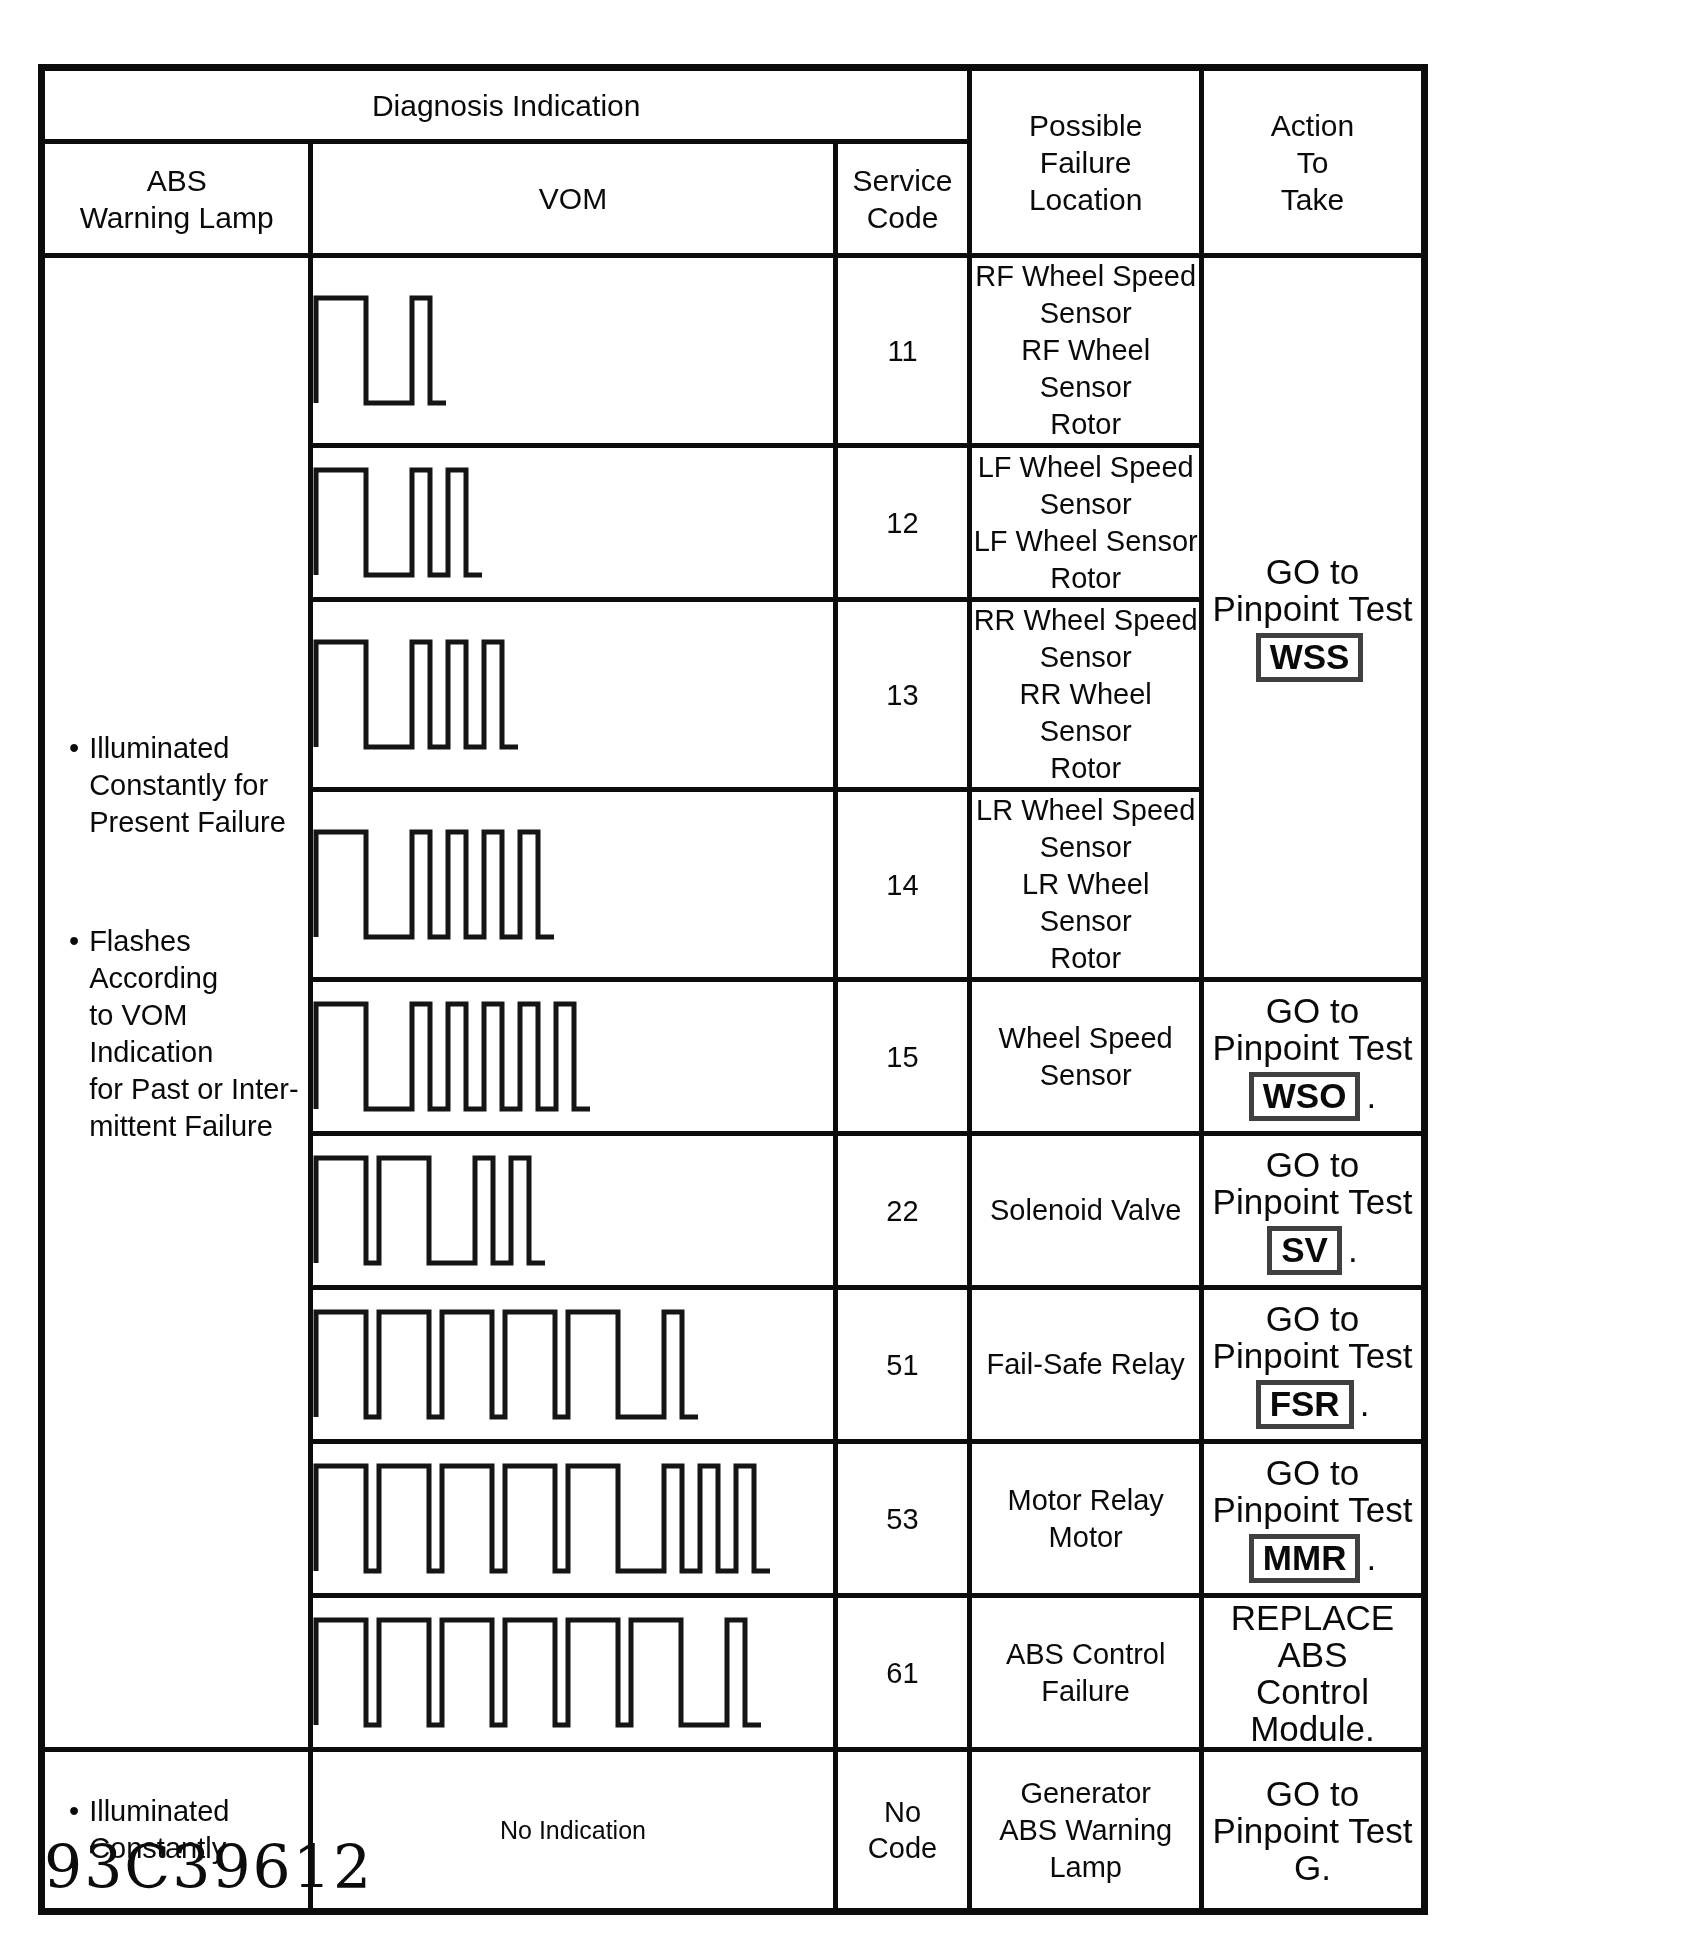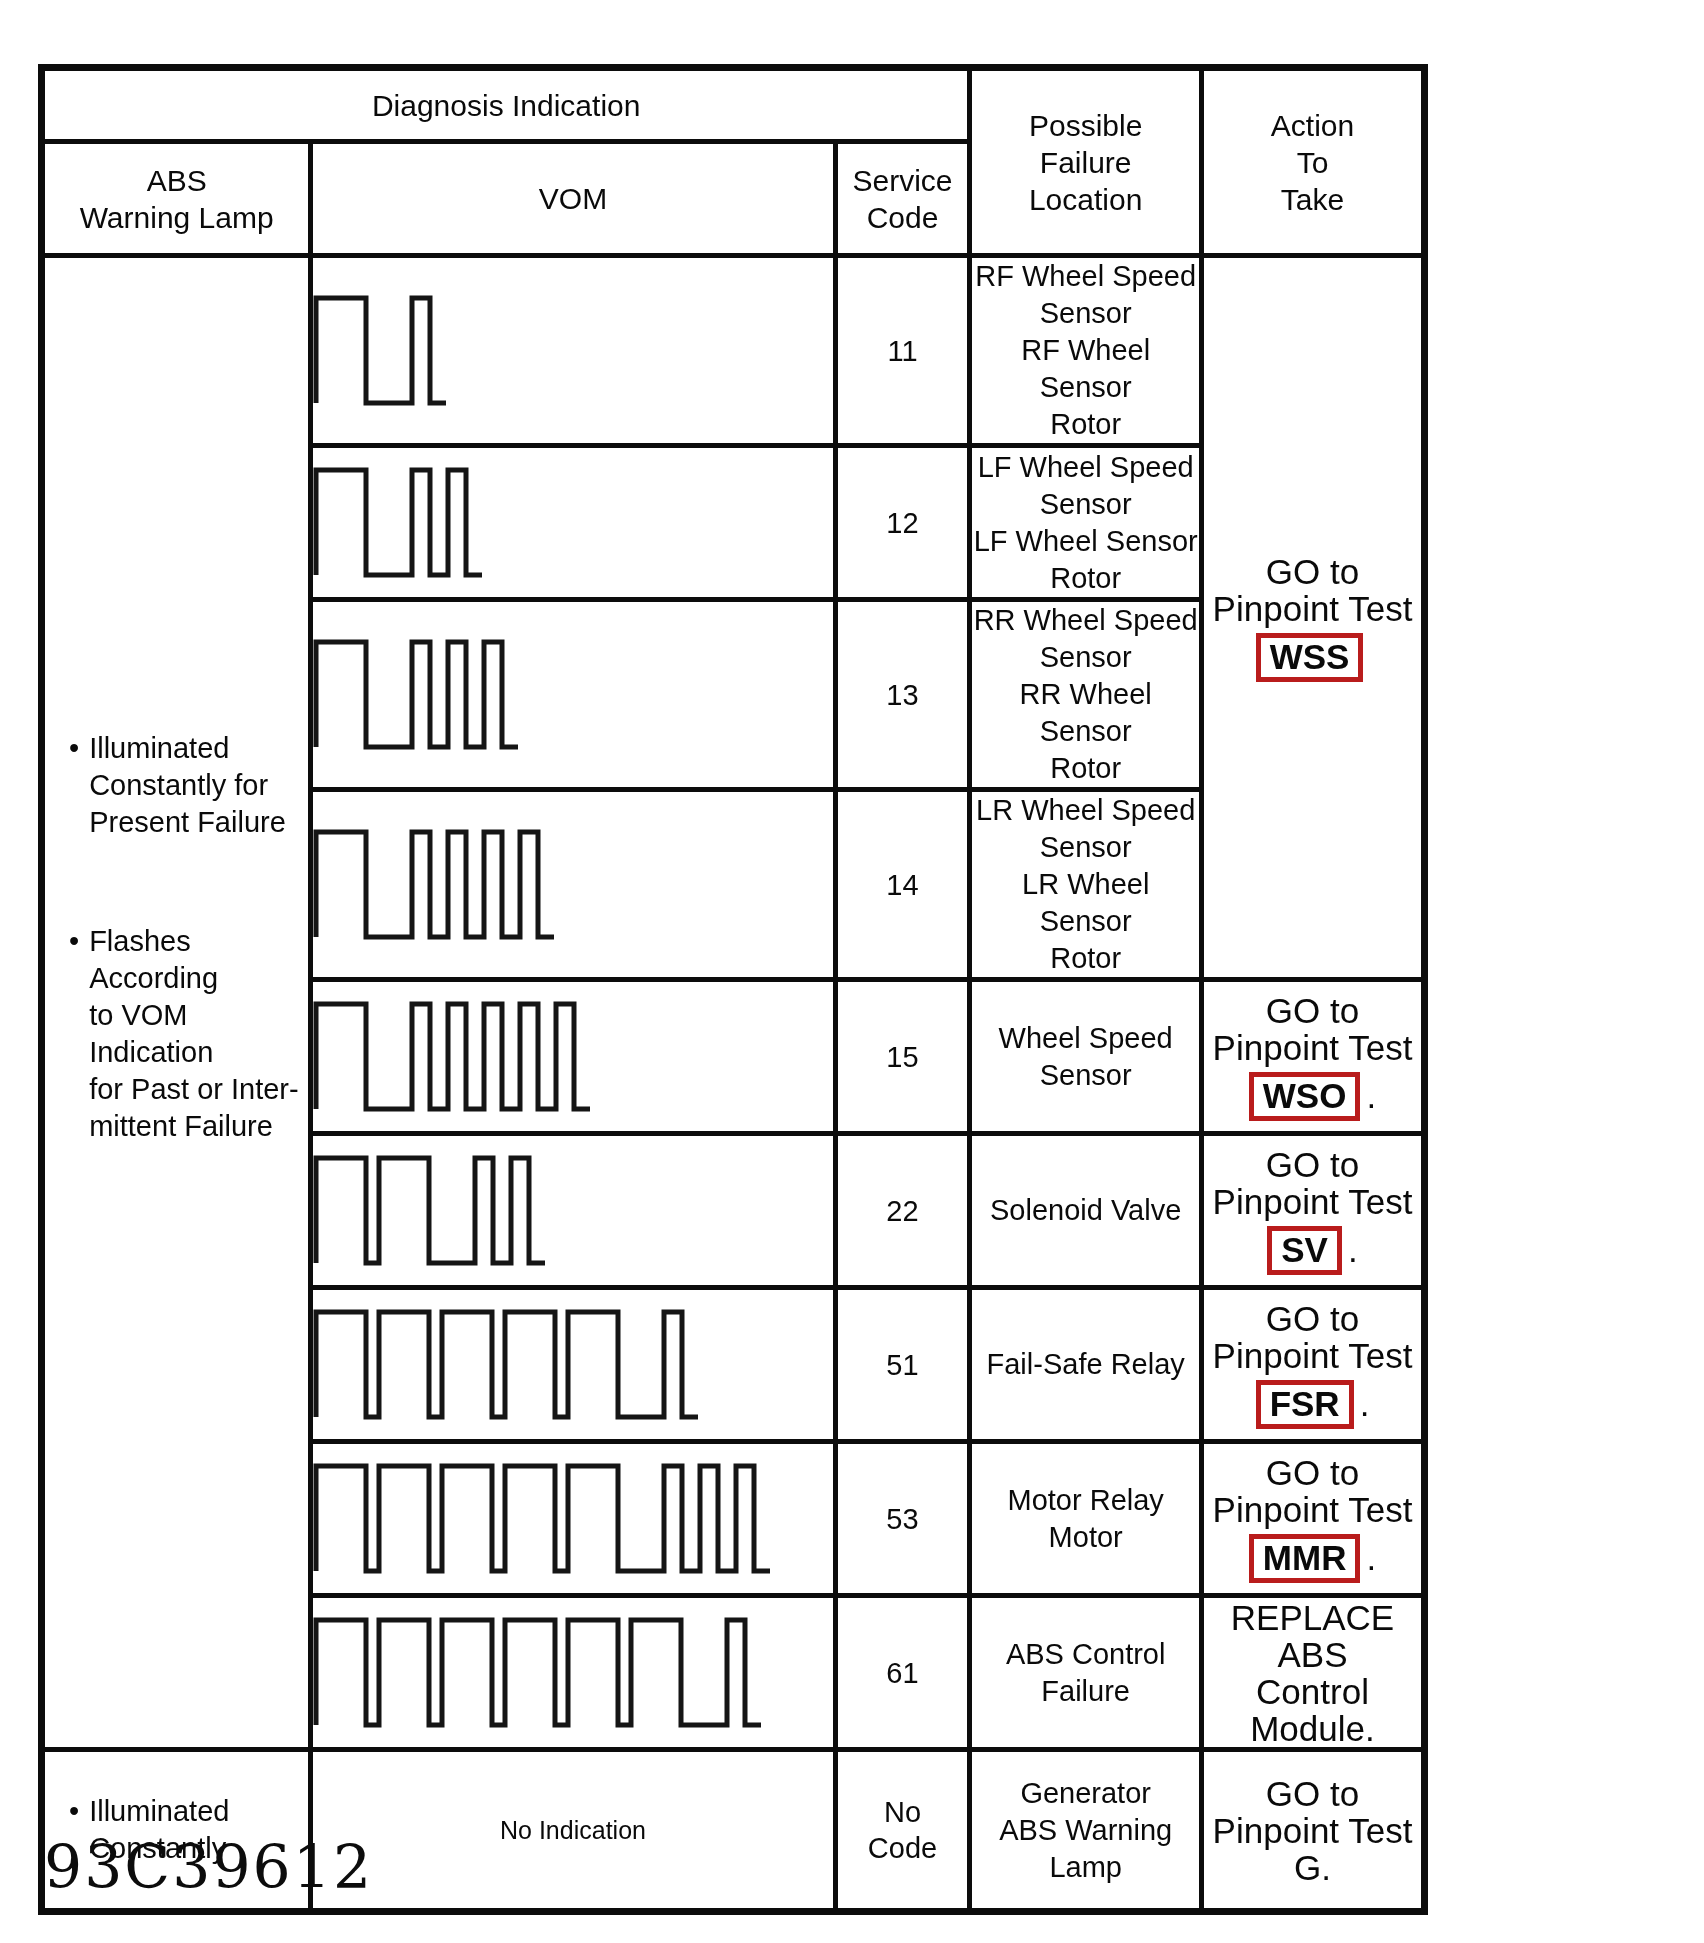--- a/index.html
+++ b/index.html
@@ -36,21 +36,21 @@
   td.loc-cell{
     text-align:center;font-size:29px;line-height:37px;
     padding:6px 4px 6px 12px;
   }
   td.action-cell{
     text-align:center;font-size:35px;line-height:37px;
     padding:4px 6px;
   }
   .code-box{
     display:inline-block;
-    border:5px solid #b91c1c;
+    border:5px solid #404040;
     padding:0px 9px 2px 9px;
     font-weight:700;
     margin-top:4px;
   }
   .box-line{margin-top:2px;}
   .box-suffix{margin-left:6px;}
   td.lamp-cell{
     vertical-align:middle;
   }
   .lamp-inner{

